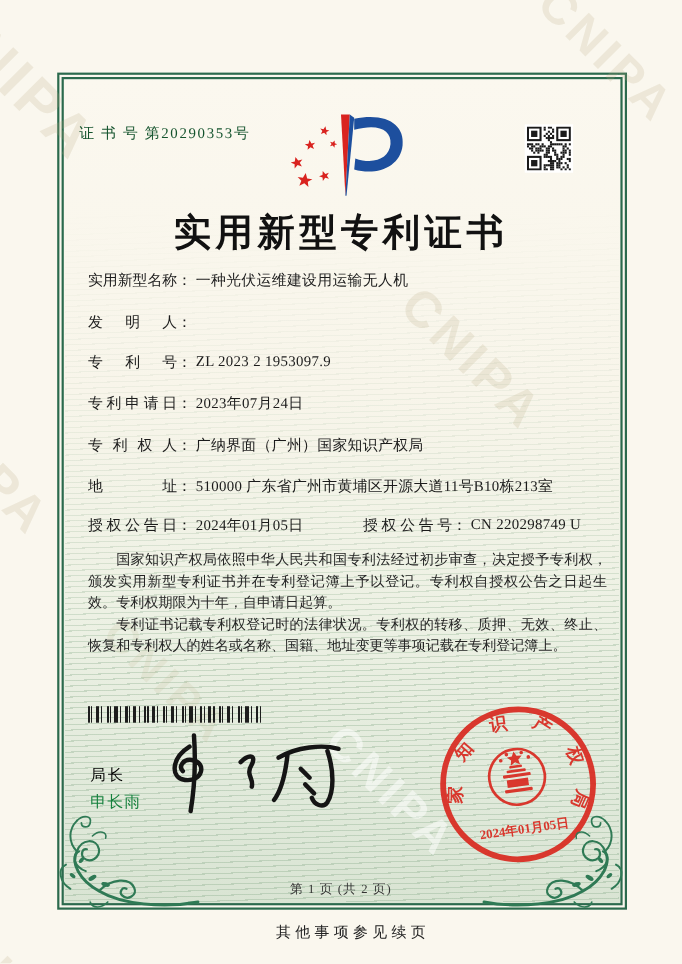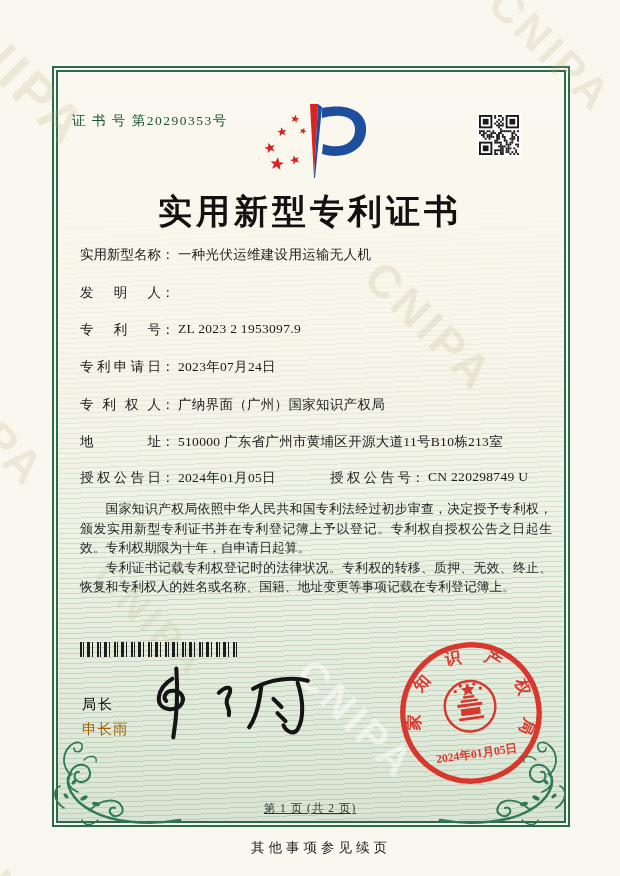--- a/index.html
+++ b/index.html
@@ -63,24 +63,24 @@
   .paras p { text-indent:2em; }
   .barcode {
     position:absolute; left:80px; top:642px; width:160px; height:15px;
     background:repeating-linear-gradient(90deg,
       #1d1d1d 0 2px, transparent 2px 3px,
       #1d1d1d 3px 4px, transparent 4px 7px,
       #1d1d1d 7px 10px, transparent 10px 12px,
       #1d1d1d 12px 13px, transparent 13px 17px);
   }
   .signer-title { position:absolute; left:82px; top:696px; font-size:14px; font-family:"Liberation Sans",sans-serif; color:#000000; letter-spacing:2px; }
-  .signer-name  { position:absolute; left:82px; top:720px; font-size:14.5px; font-family:"Liberation Sans",sans-serif; color:#a16207; letter-spacing:1px; }
+  .signer-name  { position:absolute; left:82px; top:720px; font-size:14.5px; font-family:"Liberation Sans",sans-serif; color:#15803d; letter-spacing:1px; }
   .signature { position:absolute; left:146px; top:666px; width:182px; height:76px; }
   .seal { position:absolute; left:398px; top:640px; width:146px; height:146px; transform:rotate(-8deg); z-index:3; opacity:.93; }
-  .page-num { position:absolute; left:0; right:0; top:801px; text-align:center; font-size:11.5px; color:#333; letter-spacing:1px;text-decoration:underline; }
+  .page-num { position:absolute; left:0; right:0; top:801px; text-align:center; font-size:11.5px; color:#333; letter-spacing:1px; }
   .bottom-note { position:absolute; left:0; right:0; top:839px; text-align:center; font-size:13.5px; letter-spacing:4px; color:#222;margin-left:22px; }
   .orn { position:absolute; width:142px; height:96px; z-index:3; }
   .orn-left { left:40px; top:730px; }
   .orn-right { left:438px; top:730px; transform:scaleX(-1); }
 </style>
 </head>
 <body>
 
 <div class="page">
 

